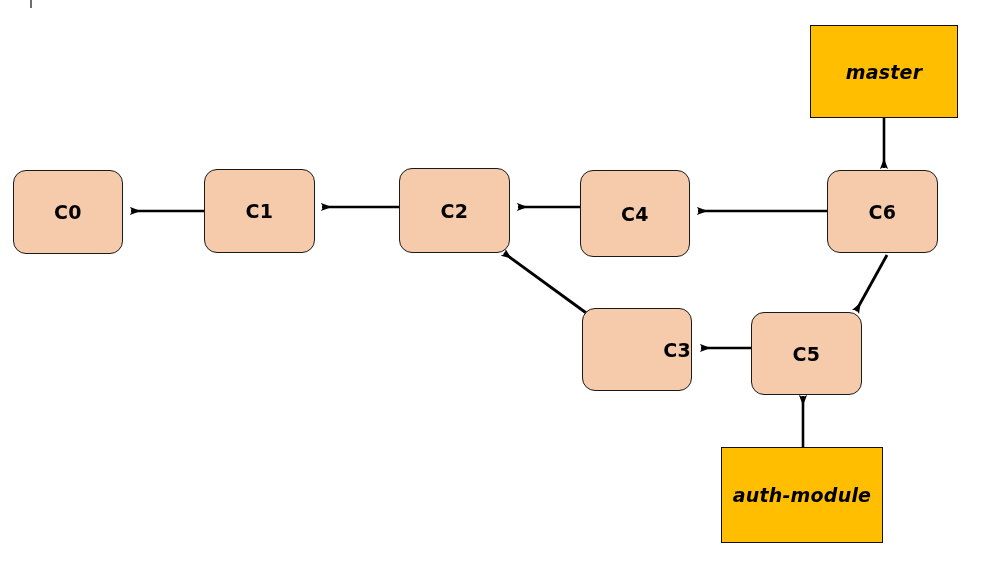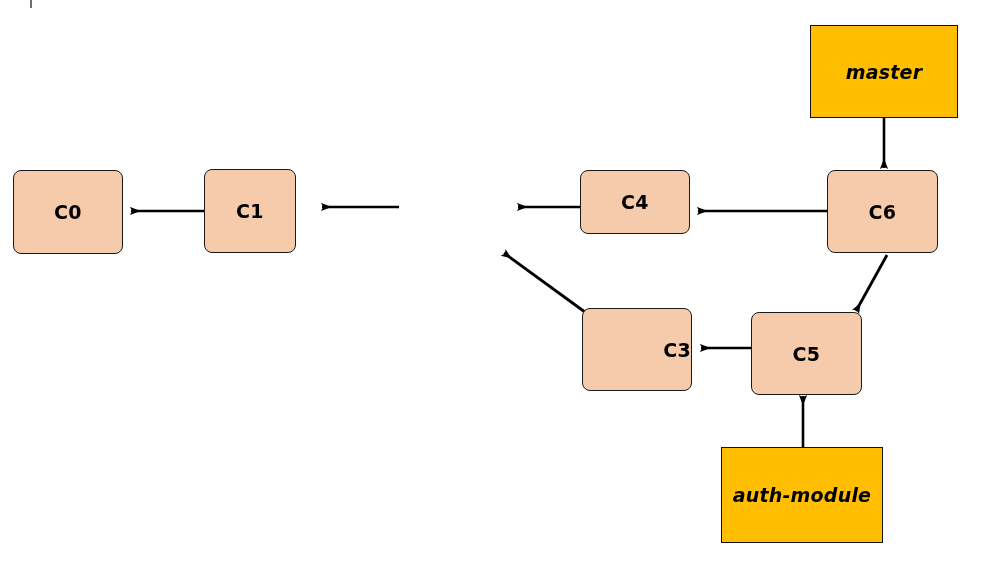--- a/index.html
+++ b/index.html
@@ -29,21 +29,21 @@
     box-sizing: border-box;
     display: flex;
     align-items: center;
     justify-content: center;
     font-weight: bold;
     color: #000000;
     z-index: 2;
   }
   .commit-node {
     border: 1.6px solid #1a1a1a;
-    border-radius: 8px;
+    border-radius: 13px;
     font-size: 19px;
     letter-spacing: 0.3px;
   }
   .branch-node {
     border: 1.8px solid #111111;
     border-radius: 0;
     font-size: 19px;
     letter-spacing: 0.2px;
     font-style: italic;
   }
@@ -86,26 +86,29 @@
 
     <line x1="884" y1="118" x2="884" y2="168" stroke="#000000" stroke-width="2.6" marker-end="url(#ah)"></line>
 
     <line x1="803" y1="447" x2="803" y2="396" stroke="#000000" stroke-width="2.6" marker-end="url(#ah)"></line>
   </svg>
 
   <div class="node commit-node" style="left:13px; top:170px; width:110px; height:84px; background:#f6cbac;">
     <span class="node-label">C0</span>
   </div>
 
-  <div class="node commit-node" style="left:204px; top:169px; width:92px; height:84px; background:#f6cbac;">
+  <div class="node commit-node" style="left:204px; top:169px; width:111px; height:84px; background:#f6cbac;">
     <span class="node-label">C1</span>
   </div>
 
+  <div class="node commit-node" style="left:399px; top:168px; width:111px; height:85px; background:#f6cbac;">
+    <span class="node-label">C2</span>
+  </div>
 
-  <div class="node commit-node" style="left:580px; top:170px; width:110px; height:64px; background:#f6cbac;">
+  <div class="node commit-node" style="left:580px; top:170px; width:110px; height:87px; background:#f6cbac;">
     <span class="node-label">C4</span>
   </div>
 
   <div class="node commit-node" style="left:827px; top:170px; width:111px; height:83px; background:#f6cbac;">
     <span class="node-label">C6</span>
   </div>
 
   <div class="node commit-node" style="left:582px; top:308px; width:110px; height:83px; background:#f6cbac;justify-content:flex-end;">
     <span class="node-label">C3</span>
   </div>

